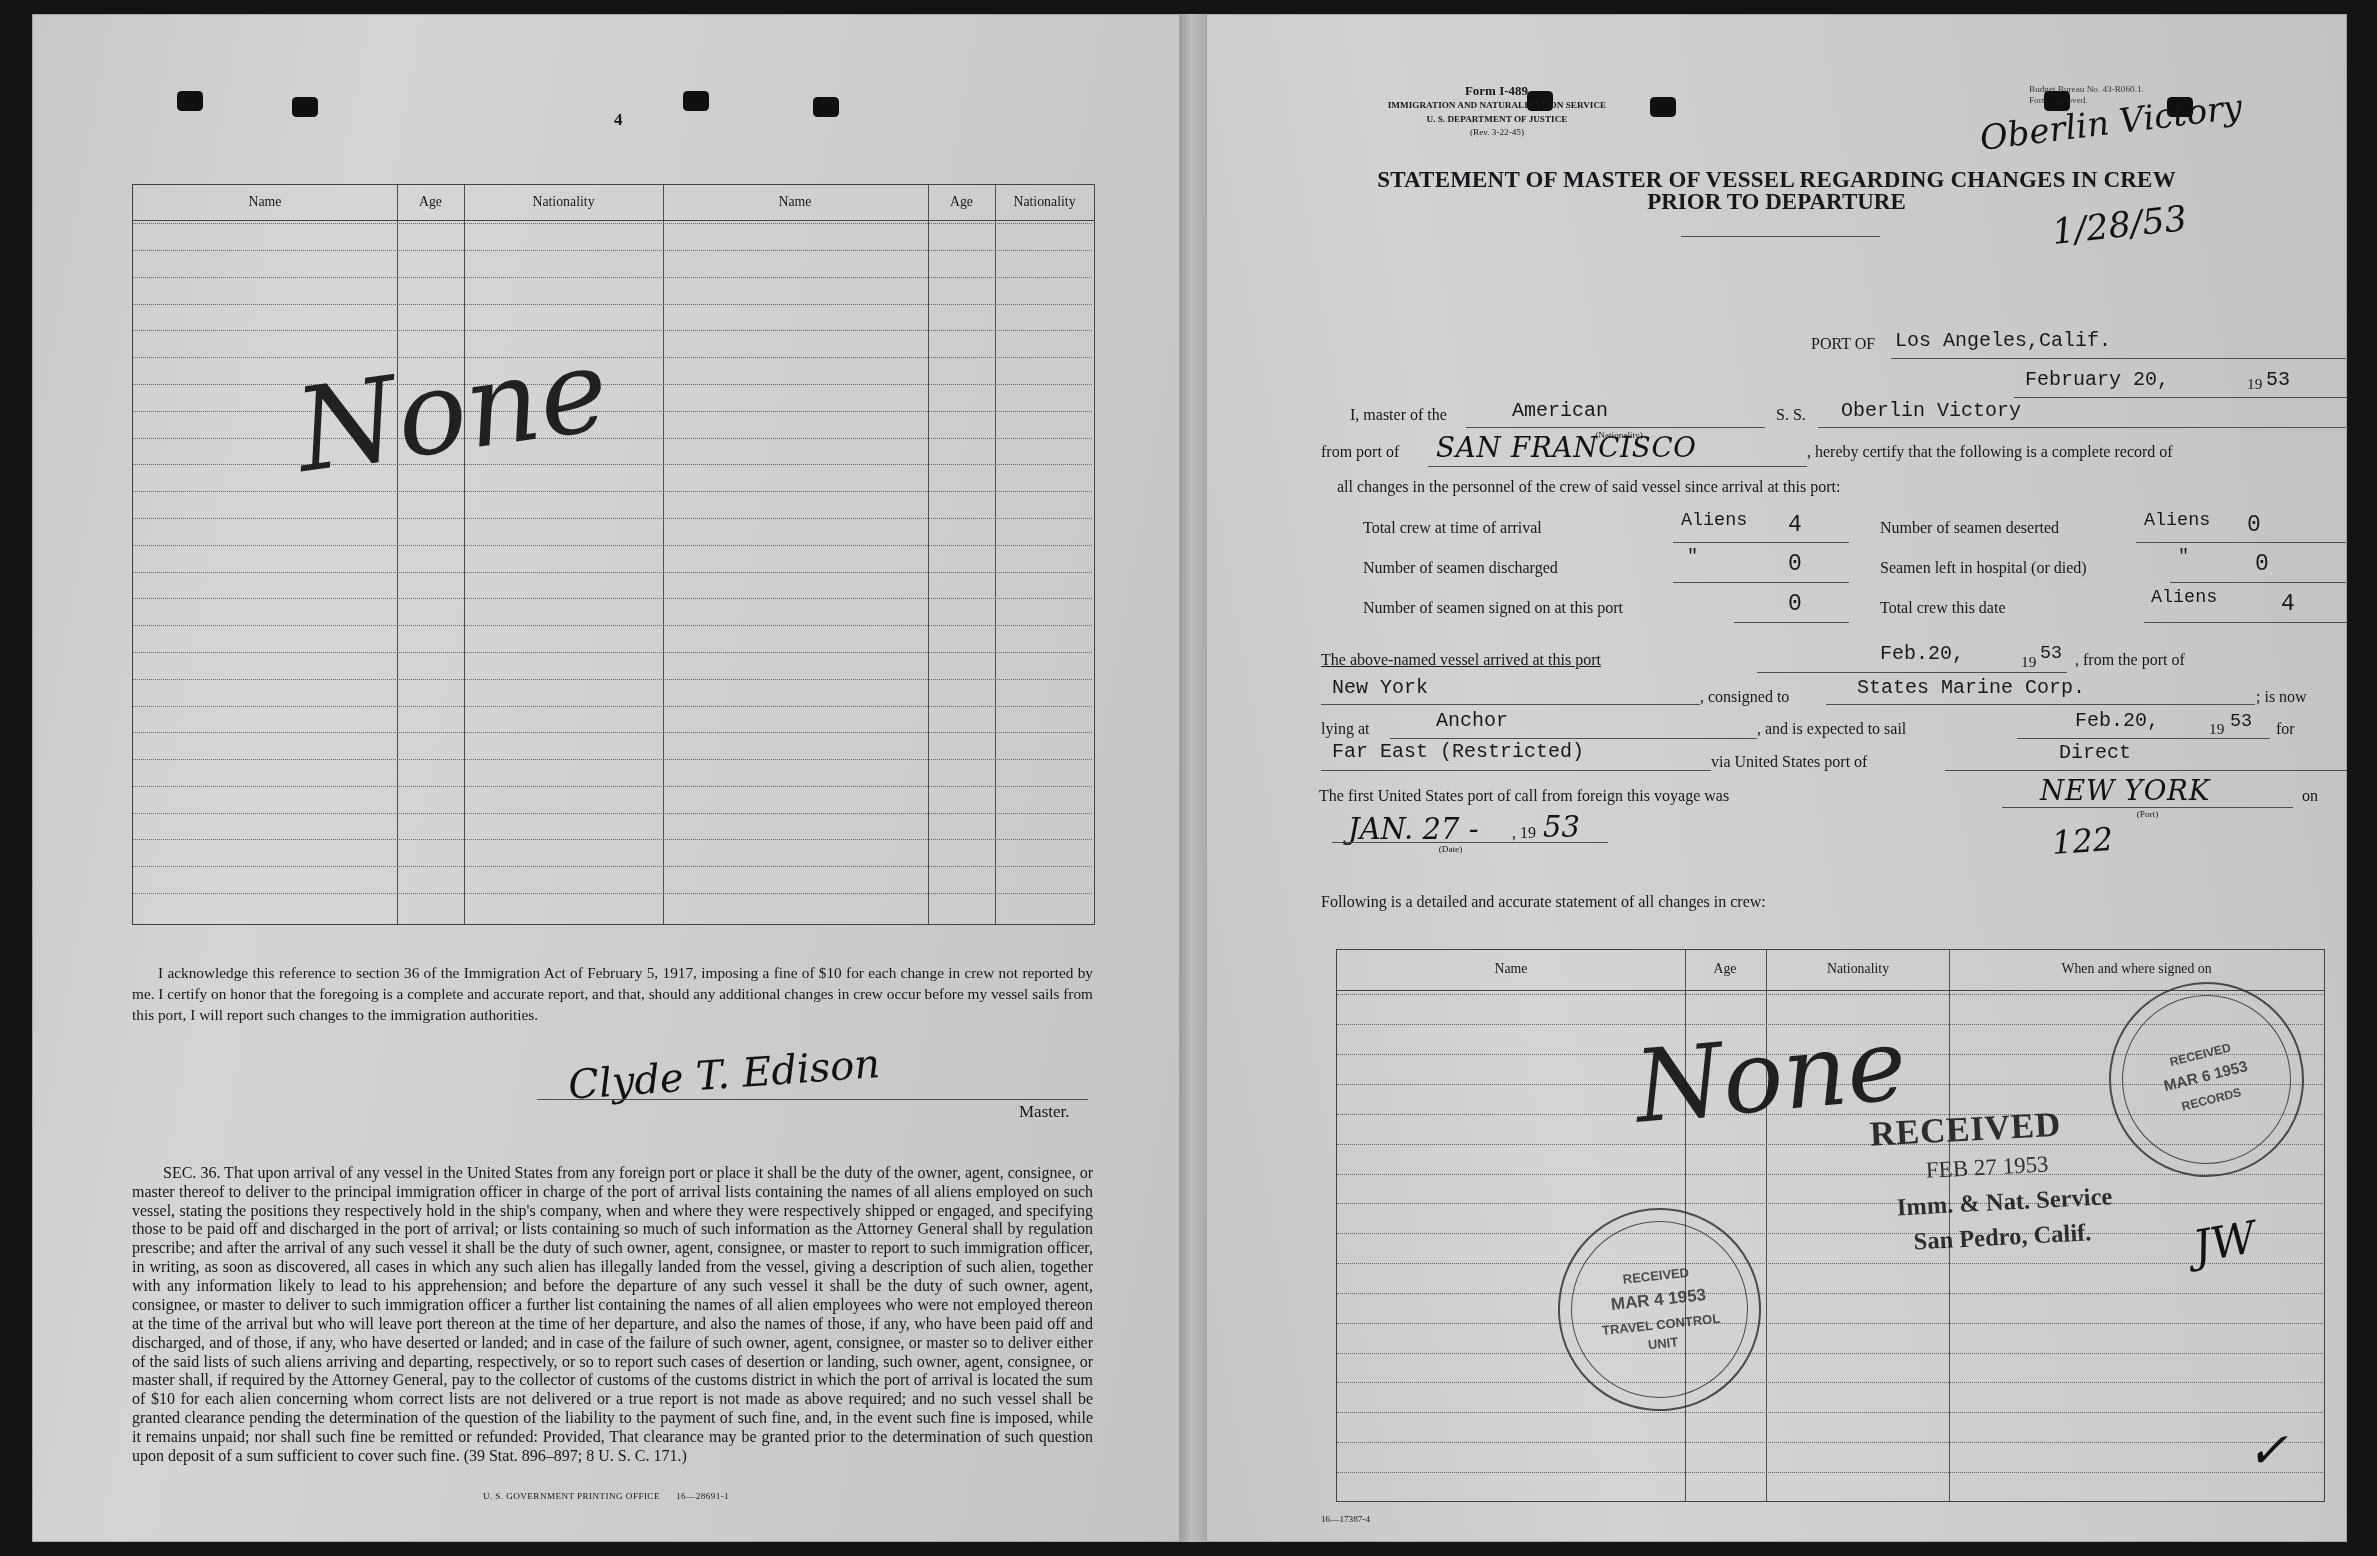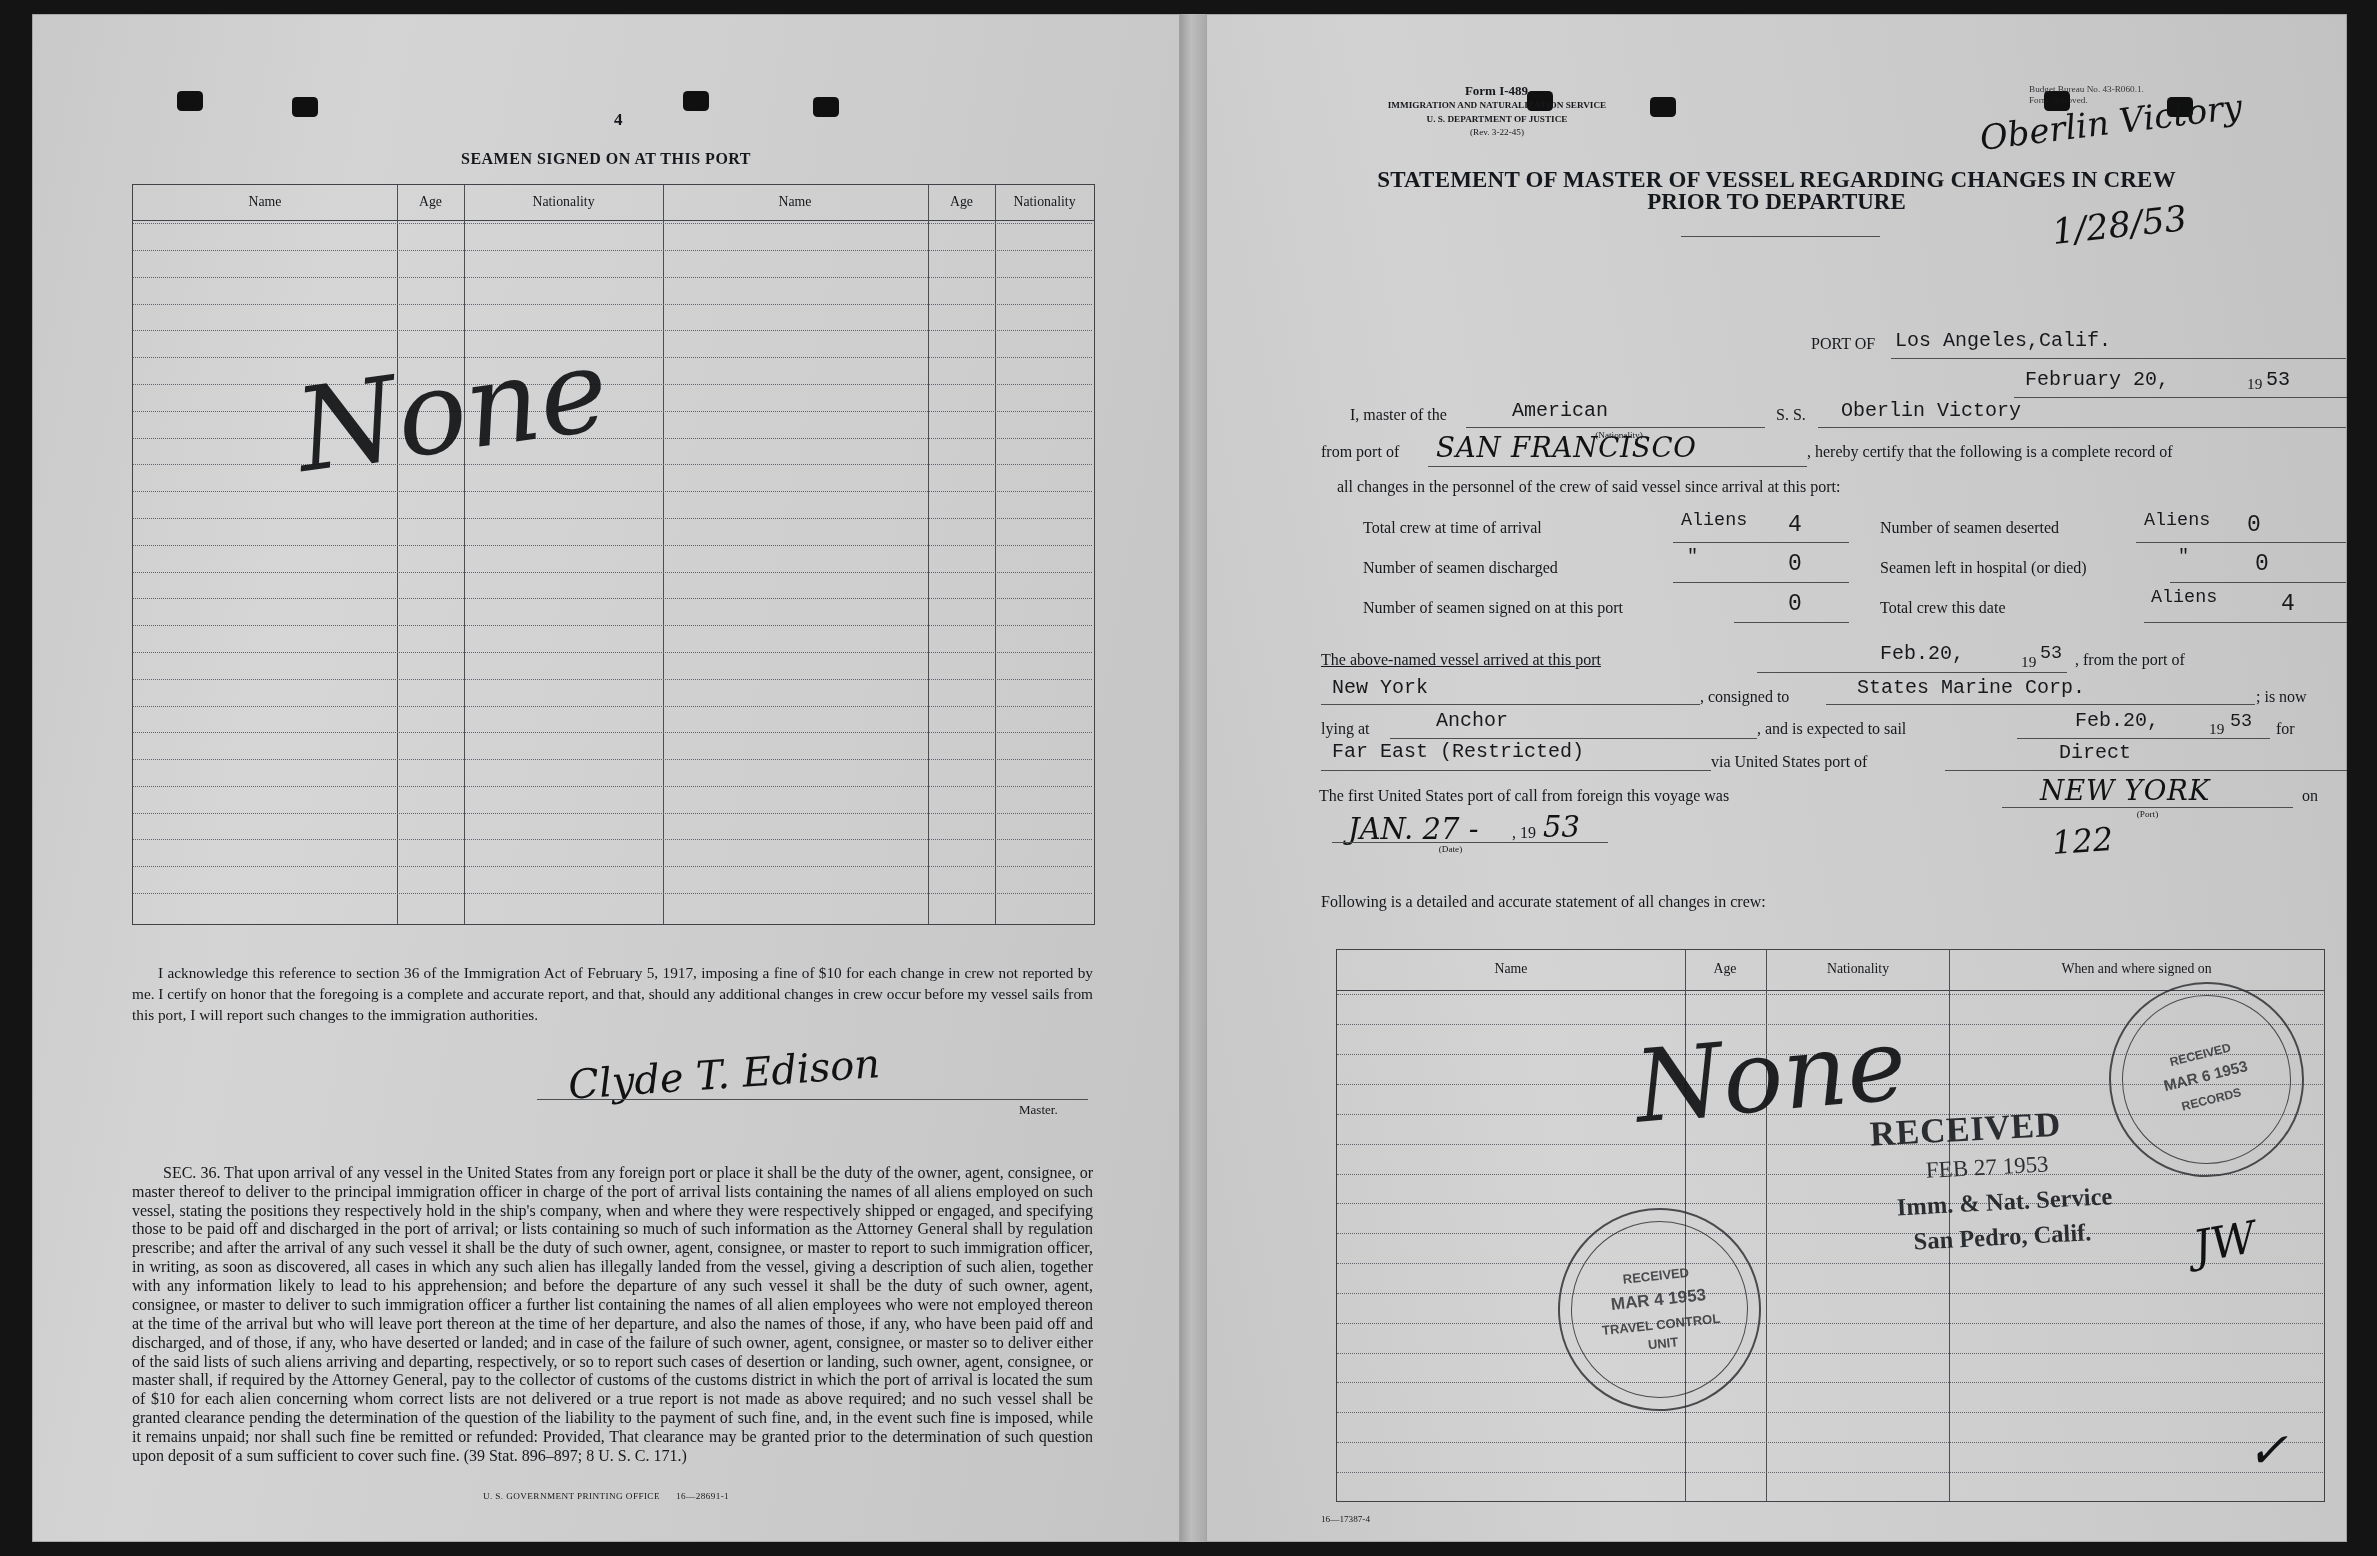--- a/index.html
+++ b/index.html
@@ -37,21 +37,20 @@
 
   <div class="page left">
 
     <div class="hole" style="left:145px;top:77px;"></div>
     <div class="hole" style="left:260px;top:83px;"></div>
     <div class="hole" style="left:651px;top:77px;"></div>
     <div class="hole" style="left:781px;top:83px;"></div>
 
     <div class="txt b" style="left:582px;top:96px;font-size:17px;">4</div>
 
-    <div class="txt b sc ctr" style="left:0;top:136px;width:1148px;font-size:16px;letter-spacing:0.5px;">SEAMEN SIGNED ON AT THIS PORT</div>
 
     <div class="tbl" style="left:100px;top:170px;width:961px;height:739px;background:rgba(255,255,255,.06);">
 
       <div style="position:absolute;left:0;top:0;right:0;height:35px;border-bottom:0.8px solid #3f4246;">
         <div class="txt ctr" style="left:0;top:9.2px;width:264px;font-size:13.8px;">Name</div>
         <div class="txt ctr" style="left:264px;top:9.2px;width:67px;font-size:13.8px;">Age</div>
         <div class="txt ctr" style="left:331px;top:9.2px;width:199px;font-size:13.8px;">Nationality</div>
         <div class="txt ctr" style="left:530px;top:9.2px;width:264px;font-size:13.8px;">Name</div>
         <div class="txt ctr" style="left:795px;top:9.2px;width:67px;font-size:13.8px;">Age</div>
         <div class="txt ctr" style="left:862px;top:9.2px;width:99px;font-size:13.8px;">Nationality</div>
@@ -93,21 +92,21 @@
         </div>
     </div>
 
     <div class="sig" style="left:264px;top:329px;font-size:115px;transform:rotate(-8deg);opacity:.92;">None</div>
 
     <div class="txt" style="left:100px;top:948px;width:961px;font-size:15.3px;line-height:1.38;
                 white-space:normal;text-align:justify;text-indent:26px;">I acknowledge this reference to section 36 of the Immigration Act of February 5, 1917, imposing a fine of $10 for each change in crew not reported by me.   I certify on honor that the foregoing is a complete and accurate report, and that, should any additional changes in crew occur before my vessel sails from this port, I will report such changes to the immigration authorities.</div>
 
     <div class="sig" style="left:536px;top:1037px;font-size:40px;transform:rotate(-4deg);">Clyde T. Edison</div>
     <div class="rule" style="left:505px;top:1085px;width:551px;"></div>
-    <div class="txt" style="left:987px;top:1088px;font-size:13px;">Master.</div>
+    <div class="txt" style="left:987px;top:1088px;font-size:17px;">Master.</div>
 
 
     <div class="txt blk" style="left:100px;top:1150px;width:961px;white-space:normal;text-align:justify;text-indent:31px;">SEC. 36. That upon arrival of any vessel in the United States from any foreign port or place it shall be the duty of the owner, agent, consignee, or master thereof to deliver to the principal immigration officer in charge of the port of arrival lists containing the names of all aliens employed on such vessel, stating the positions they respectively hold in the ship's company, when and where they were respectively shipped or engaged, and specifying those to be paid off and discharged in the port of arrival; or lists containing so much of such information as the Attorney General shall by regulation prescribe; and after the arrival of any such vessel it shall be the duty of such owner, agent, consignee, or master to report to such immigration officer, in writing, as soon as discovered, all cases in which any such alien has illegally landed from the vessel, giving a description of such alien, together with any information likely to lead to his apprehension; and before the departure of any such vessel it shall be the duty of such owner, agent, consignee, or master to deliver to such immigration officer a further list containing the names of all alien employees who were not employed thereon at the time of the arrival but who will leave port thereon at the time of her departure, and also the names of those, if any, who have been paid off and discharged, and of those, if any, who have deserted or landed; and in case of the failure of such owner, agent, consignee, or master so to deliver either of the said lists of such aliens arriving and departing, respectively, or so to report such cases of desertion or landing, such owner, agent, consignee, or master shall, if required by the Attorney General, pay to the collector of customs of the customs district in which the port of arrival is located the sum of $10 for each alien concerning whom correct lists are not delivered or a true report is not made as above required; and no such vessel shall be granted clearance pending the determination of the question of the liability to the payment of such fine, and, in the event such fine is imposed, while it remains unpaid; nor shall such fine be remitted or refunded: Provided, That clearance may be granted prior to the determination of such question upon deposit of a sum sufficient to cover such fine.   (39 Stat. 896–897; 8 U. S. C. 171.)</div>
 
     <div class="txt ctr sml" style="left:0;top:1477px;width:1148px;letter-spacing:0.4px;">U. S. GOVERNMENT PRINTING OFFICE      16—28691-1</div>
   </div>
 
   <div class="gutter"></div>
 
   <div class="page right">

